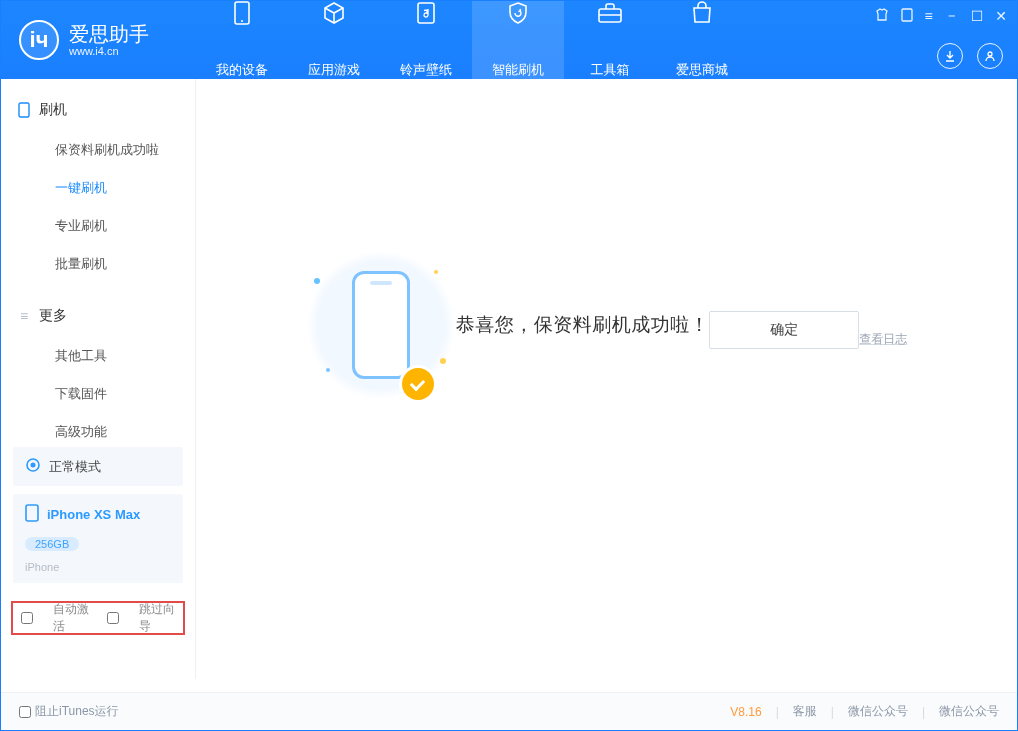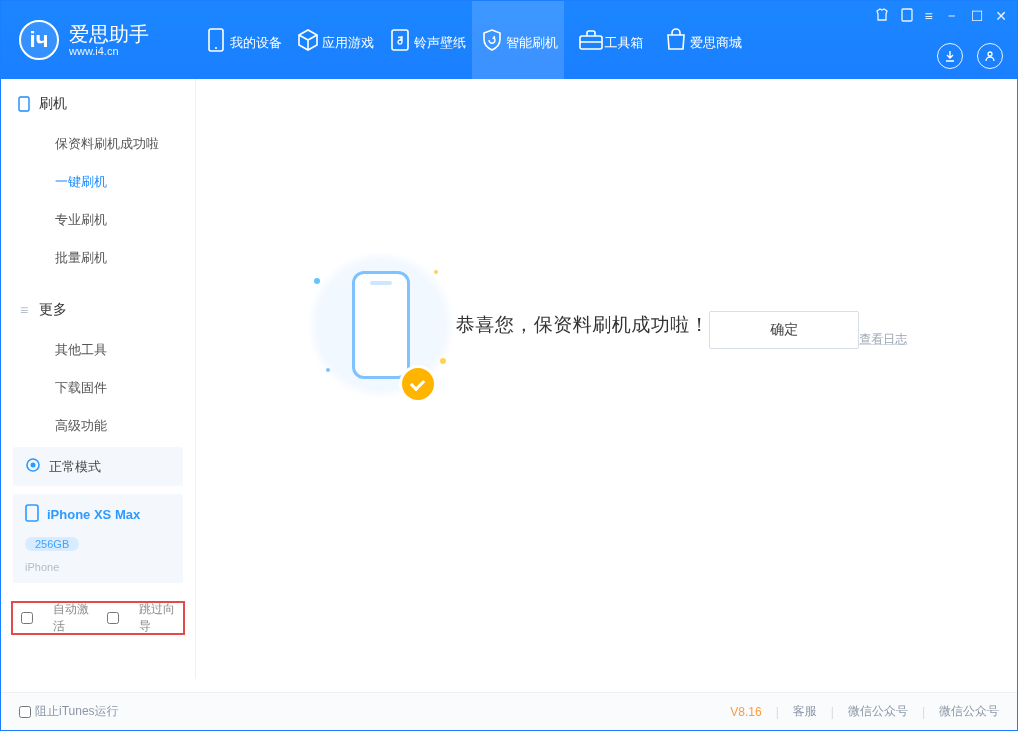--- a/index.html
+++ b/index.html
@@ -40,23 +40,23 @@
   }
   .logo-text .cn { font-size: 20px; font-weight: 500; line-height: 1.1;}
   .logo-text .en { font-size: 11px; opacity: .9; }
   .nav {
     display: flex;
     align-items: stretch;
   }
   .nav-item {
     width: 92px;
     display: flex;
-    flex-direction: row;
-    align-items: center;
-    justify-content: center;
+    flex-direction: column;
+    align-items: center;
+    justify-content: space-between;
     cursor: pointer;
     position: relative;
   }
   .nav-item.active { background: rgba(255,255,255,0.15); }
   .nav-label { font-size: 13px; margin-top: 6px; }
   .nav-icon { width: 28px; height: 24px; display:flex; align-items:center; justify-content:center; }
   
   .win-controls {
     position: absolute;
     right: 10px; top: 6px;
@@ -82,21 +82,21 @@
     font-size: 14px;
   }
   
   .body {
     display: flex;
     height: 600px;
   }
   .sidebar {
     width: 195px;
     border-right: 1px solid #eef0f4;
-    padding-top: 8px;
+    padding-top: 14px;
     position: relative;
   }
   .side-section-title {
     display: flex;
     align-items: center;
     gap: 8px;
     padding: 8px 16px;
     font-size: 14px;
     color: #333;
   }

